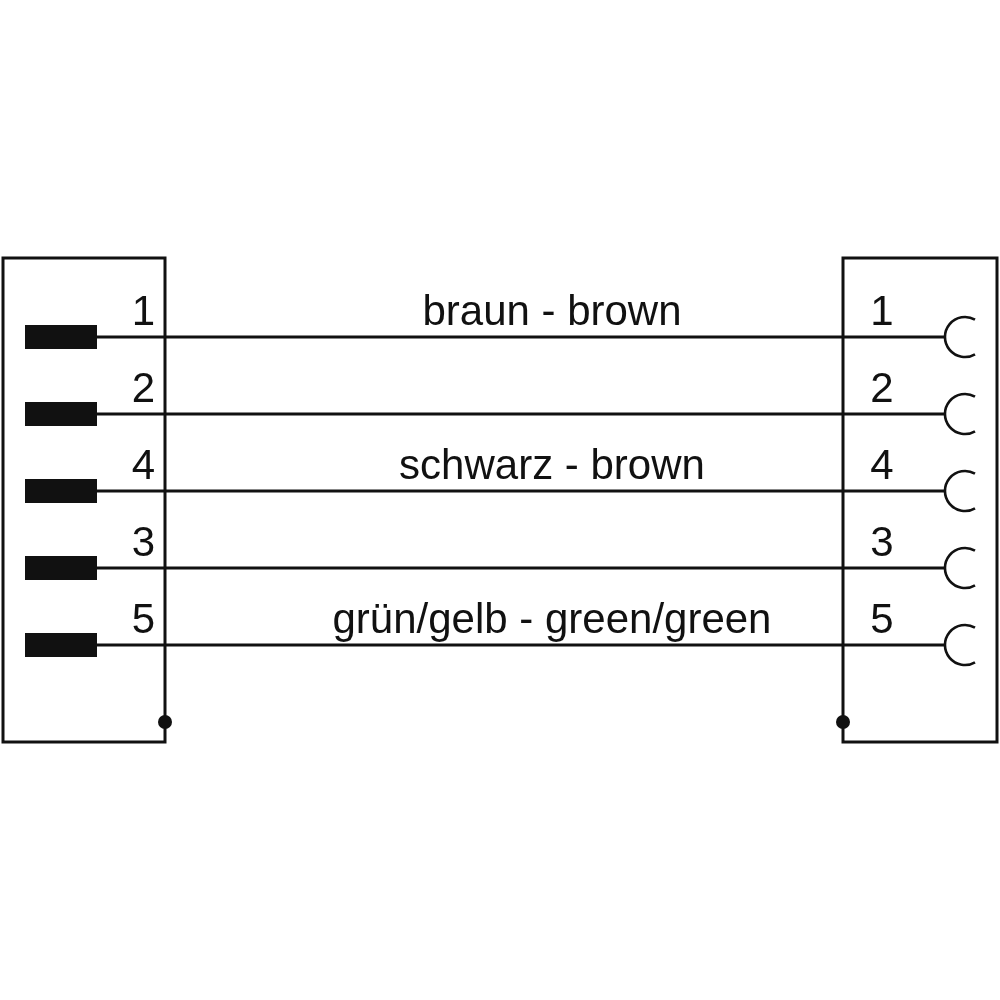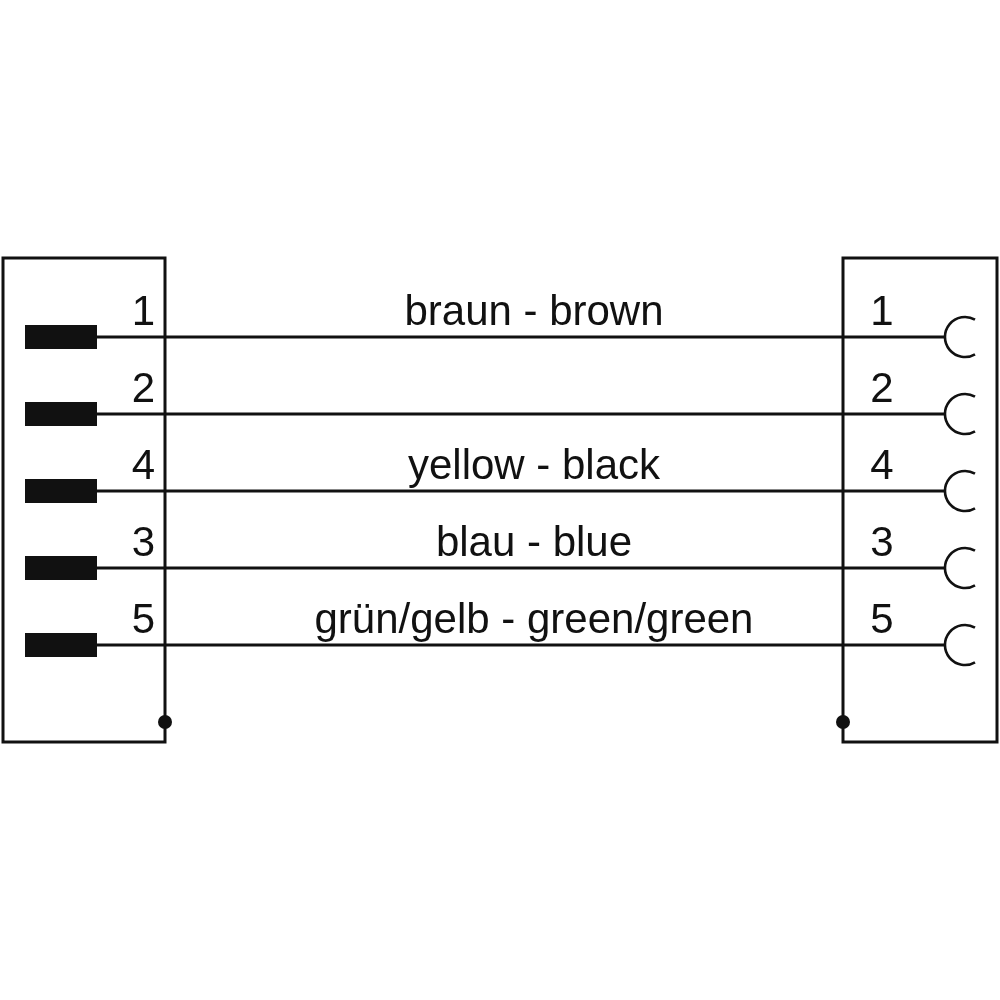--- a/index.html
+++ b/index.html
@@ -25,21 +25,21 @@
     position: absolute;
     font-size: 42px;
     line-height: 44px;
     color: #111111;
     white-space: nowrap;
   }
   .pin-num.left  { left: 55px;  width: 100px; text-align: right; }
   .pin-num.right { left: 856px; width: 52px;  text-align: center; }
   .wire-label {
     position: absolute;
-    left: 134px;
+    left: 152px;
     width: 800px;
     text-align: center;
     font-size: 42px;
     line-height: 44px;
     color: #111111;
     white-space: nowrap;
   }
   .r1 { top: 289px; }
   .r2 { top: 366px; }
   .r3 { top: 443px; }
@@ -78,22 +78,21 @@
     <circle class="dot" cx="843" cy="722" r="7" fill="#111111"></circle>
   </svg>
 
   <div class="pin-num left r1">1</div>
   <div class="pin-num left r2">2</div>
   <div class="pin-num left r3">4</div>
   <div class="pin-num left r4">3</div>
   <div class="pin-num left r5">5</div>
 
   <div class="wire-label r1">braun - brown</div>
-  <div class="wire-label r3">yellow - black</div>
-  <div class="wire-label r4">blau - blue</div>
+  <div class="wire-label r3">schwarz - brown</div>
   <div class="wire-label r5">grün/gelb - green/green</div>
 
   <div class="pin-num right r1">1</div>
   <div class="pin-num right r2">2</div>
   <div class="pin-num right r3">4</div>
   <div class="pin-num right r4">3</div>
   <div class="pin-num right r5">5</div>
 
 </div>
 

